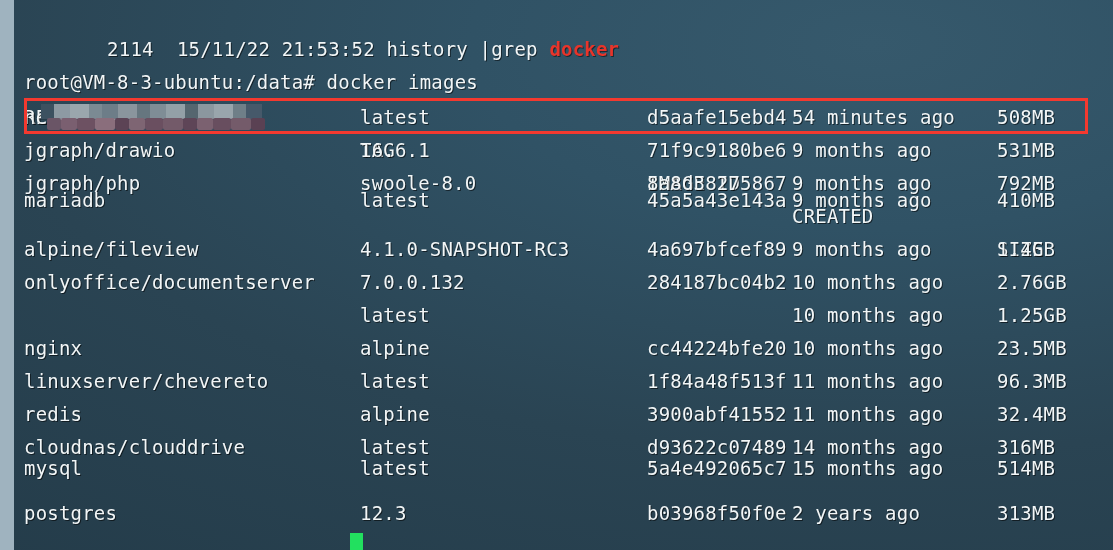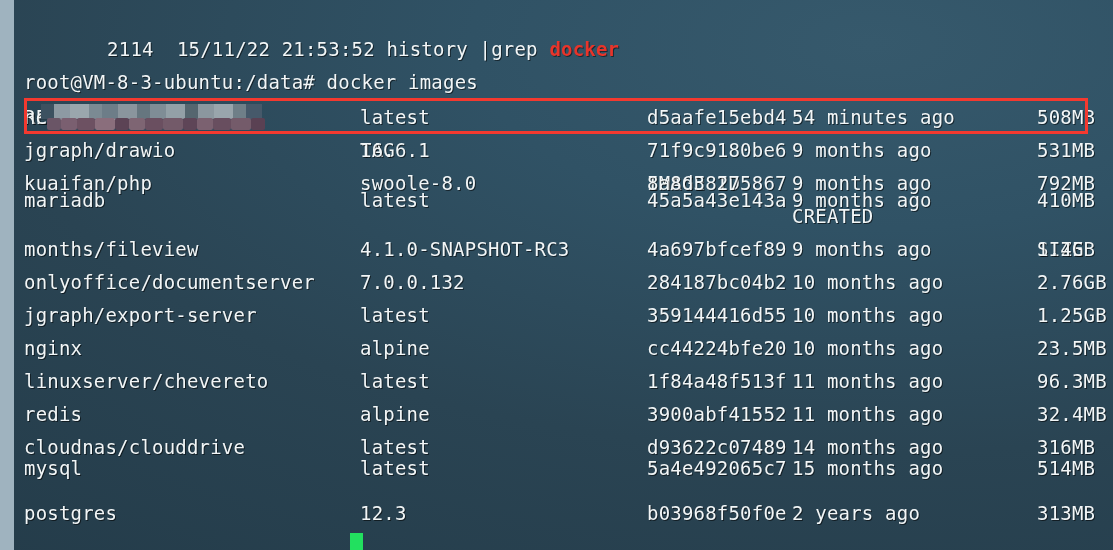--- a/index.html
+++ b/index.html
@@ -65,21 +65,21 @@
     color: #f2f6f7;
     font-size: 19px;
     letter-spacing: 0.2px;
     text-shadow: 1px 1px 0 rgba(0,0,0,0.55);
   }
 
   .col-repo    { position: absolute; left: 10px;  }
   .col-tag     { position: absolute; left: 346px; }
   .col-imageid { position: absolute; left: 601px; margin-left: 32px; }
   .col-created { position: absolute; left: 778px; }
-  .col-size    { position: absolute; left: 983px; margin-left: 40px; }
+  .col-size    { position: absolute; left: 983px; }
 
   .kw-red { color: #e8342a; font-weight: bold; text-shadow: 1px 1px 0 rgba(0,0,0,0.5); }
 
   
   #redaction {
     position: absolute;
     left: 27px;
     top: 104px;
     width: 216px;
     height: 26px;
@@ -156,25 +156,25 @@
       <span class="col-repo">REPOSITORY</span>
       <span class="col-tag">TAG</span>
       <span class="col-imageid">IMAGE ID</span>
       <span class="col-created">CREATED</span>
       <span class="col-size">SIZE</span>
     </div>
 
     <div id="rows">
         <div class="line" style="top: 101px;"><span class="col-repo">ne</span><span class="col-tag">latest</span><span class="col-imageid">d5aafe15ebd4</span><span class="col-created">54 minutes ago</span><span class="col-size">508MB</span></div>
         <div class="line" style="top: 134px;"><span class="col-repo">jgraph/drawio</span><span class="col-tag">16.6.1</span><span class="col-imageid">71f9c9180be6</span><span class="col-created">9 months ago</span><span class="col-size">531MB</span></div>
-        <div class="line" style="top: 167px;"><span class="col-repo">kuaifan/php</span><span class="col-tag">swoole-8.0</span><span class="col-imageid">8a8d38275867</span><span class="col-created">9 months ago</span><span class="col-size">792MB</span></div>
+        <div class="line" style="top: 167px;"><span class="col-repo">jgraph/php</span><span class="col-tag">swoole-8.0</span><span class="col-imageid">8a8d38275867</span><span class="col-created">9 months ago</span><span class="col-size">792MB</span></div>
         <div class="line" style="top: 184px;"><span class="col-repo">mariadb</span><span class="col-tag">latest</span><span class="col-imageid">45a5a43e143a</span><span class="col-created">9 months ago</span><span class="col-size">410MB</span></div>
-        <div class="line" style="top: 233px;"><span class="col-repo">months/fileview</span><span class="col-tag">4.1.0-SNAPSHOT-RC3</span><span class="col-imageid">4a697bfcef89</span><span class="col-created">9 months ago</span><span class="col-size">1.4GB</span></div>
+        <div class="line" style="top: 233px;"><span class="col-repo">alpine/fileview</span><span class="col-tag">4.1.0-SNAPSHOT-RC3</span><span class="col-imageid">4a697bfcef89</span><span class="col-created">9 months ago</span><span class="col-size">1.4GB</span></div>
         <div class="line" style="top: 266px;"><span class="col-repo">onlyoffice/documentserver</span><span class="col-tag">7.0.0.132</span><span class="col-imageid">284187bc04b2</span><span class="col-created">10 months ago</span><span class="col-size">2.76GB</span></div>
-        <div class="line" style="top: 299px;"><span class="col-repo">jgraph/export-server</span><span class="col-tag">latest</span><span class="col-imageid">359144416d55</span><span class="col-created">10 months ago</span><span class="col-size">1.25GB</span></div>
+        <div class="line" style="top: 299px;"><span class="col-tag">latest</span><span class="col-created">10 months ago</span><span class="col-size">1.25GB</span></div>
         <div class="line" style="top: 332px; padding-left: 13px;"><span class="col-repo">nginx</span><span class="col-tag">alpine</span><span class="col-imageid">cc44224bfe20</span><span class="col-created">10 months ago</span><span class="col-size">23.5MB</span></div>
         <div class="line" style="top: 365px;"><span class="col-repo">linuxserver/chevereto</span><span class="col-tag">latest</span><span class="col-imageid">1f84a48f513f</span><span class="col-created">11 months ago</span><span class="col-size">96.3MB</span></div>
         <div class="line" style="top: 398px;"><span class="col-repo">redis</span><span class="col-tag">alpine</span><span class="col-imageid">3900abf41552</span><span class="col-created">11 months ago</span><span class="col-size">32.4MB</span></div>
         <div class="line" style="top: 431px;"><span class="col-repo">cloudnas/clouddrive</span><span class="col-tag">latest</span><span class="col-imageid">d93622c07489</span><span class="col-created">14 months ago</span><span class="col-size">316MB</span></div>
         <div class="line" style="top: 452px;"><span class="col-repo">mysql</span><span class="col-tag">latest</span><span class="col-imageid">5a4e492065c7</span><span class="col-created">15 months ago</span><span class="col-size">514MB</span></div>
         <div class="line" style="top: 497px;"><span class="col-repo">postgres</span><span class="col-tag">12.3</span><span class="col-imageid">b03968f50f0e</span><span class="col-created">2 years ago</span><span class="col-size">313MB</span></div>
       </div>
 
     <div id="redaction">
         <div class="mos" style="left: 0px; width: 13px; background: rgb(60, 81, 96);"></div>

